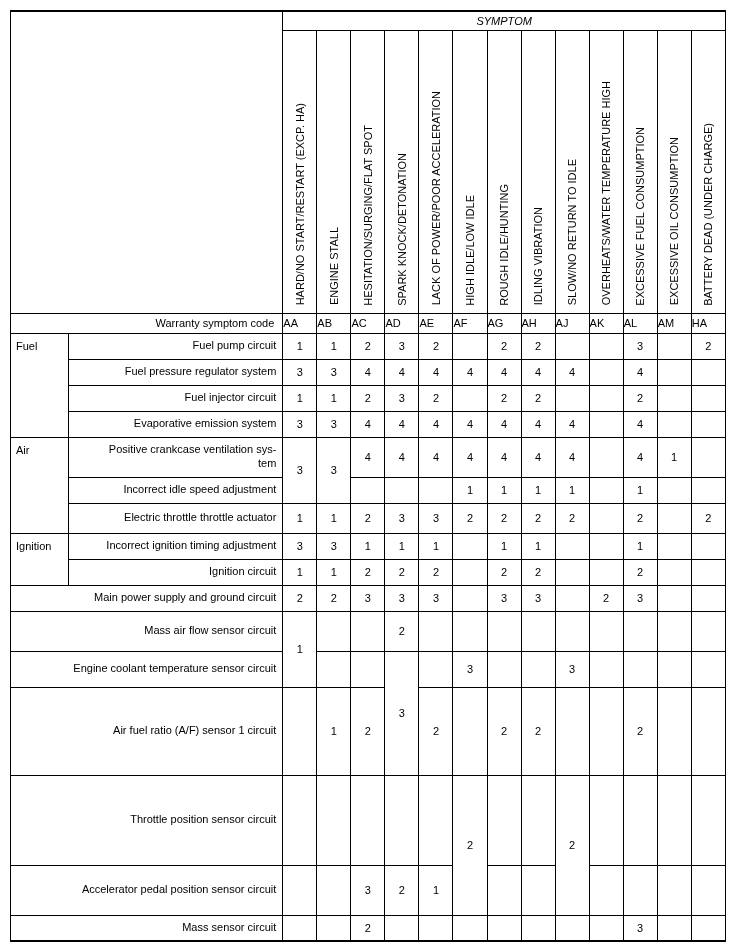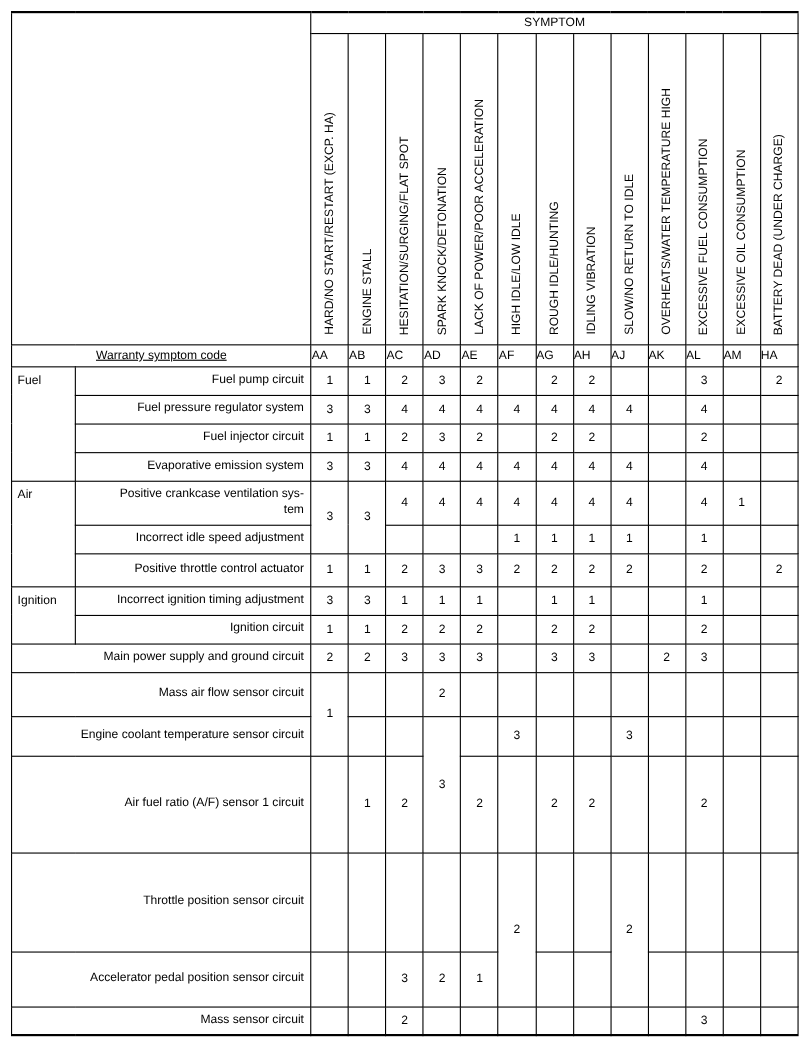--- a/index.html
+++ b/index.html
@@ -18,39 +18,39 @@
     border-top: 2px solid #000;
     border-bottom: 2px solid #000;
   }
   td, th {
     border: 1px solid #000;
     font-size: 11px;
     font-weight: normal;
     color: #000;
     overflow: hidden;
   }
-  tr.symptom-title-row { height: 19px; }
+  tr.symptom-title-row { height: 19px; font-style: italic; }
   .symptom-title { text-align: center; vertical-align: middle; }
   .corner { border-top: 2px solid #000; }
   .vhead {
     height: 283px;
     vertical-align: bottom;
     text-align: center;
     padding-bottom: 5px;
   }
   .vtext {
     display: inline-block;
     writing-mode: vertical-rl;
     transform: rotate(180deg);
     white-space: nowrap;
     font-size: 11px;
     line-height: 1.1;
   }
   tr.code-row { height: 20px; }
-  .wlabel { text-align: center; vertical-align: middle; padding: 2px 20px; text-decoration: underline; }
+  .wlabel { text-align: right; vertical-align: middle; padding: 2px 8px; }
   .code { text-align: left; vertical-align: middle; }
   td.cat { text-align: left; vertical-align: top; padding: 6px 4px 2px 5px; }
   td.label {
     text-align: right;
     vertical-align: middle;
     padding: 2px 6px;
     white-space: pre-line;
     line-height: 1.25;
   }
   td.num { text-align: center; vertical-align: middle; }
@@ -206,21 +206,21 @@
           <td class="num">1</td>
           <td class="num">1</td>
           <td class="num">1</td>
           <td class="num">1</td>
           <td class="num"></td>
           <td class="num">1</td>
           <td class="num"></td>
           <td class="num"></td>
         </tr>
         <tr style="height: 30px;">
-          <td class="label">Positive throttle control actuator</td>
+          <td class="label">Electric throttle throttle actuator</td>
           <td class="num">1</td>
           <td class="num">1</td>
           <td class="num">2</td>
           <td class="num">3</td>
           <td class="num">3</td>
           <td class="num">2</td>
           <td class="num">2</td>
           <td class="num">2</td>
           <td class="num">2</td>
           <td class="num"></td>

